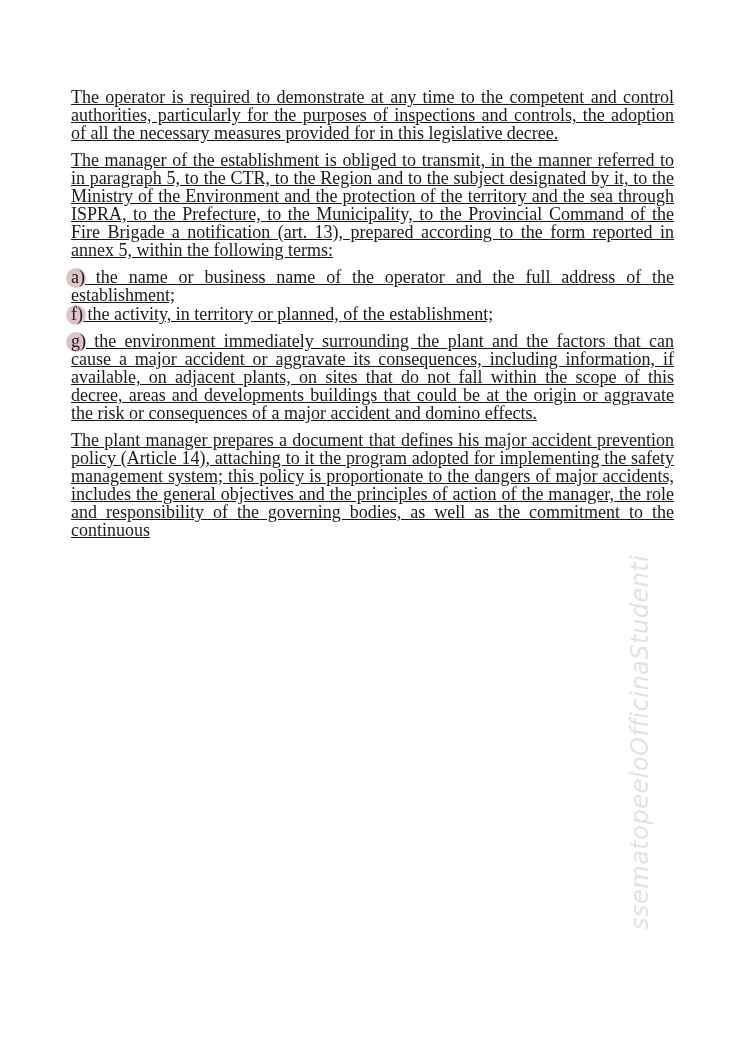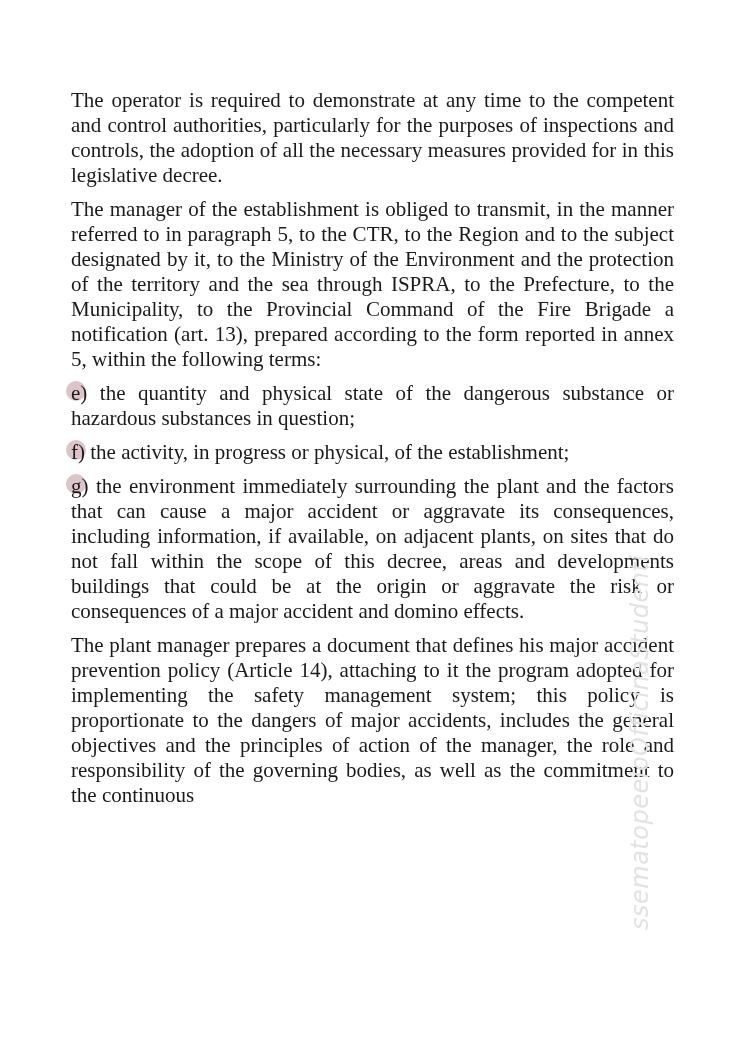--- a/index.html
+++ b/index.html
@@ -1,21 +1,22 @@
 <!DOCTYPE html>
 <html><head>
   <meta charset="utf-8">
   <style>
     html, body { margin: 0; padding: 0; background: #ffffff; }
     body { width: 744px; height: 1053px; position: relative; overflow: hidden; }
     .page {
       position: absolute; left: 71px; top: 88px; width: 603px;
       font-family: "Liberation Serif", serif;
-      font-size: 21px; line-height: 25px; color: #1a1a1a;
+      font-size: 18px; line-height: 18px; color: #1a1a1a;
       text-align: justify;
+      text-decoration: underline;
     }
     .para { margin: 0 0 9px 0; }
     .para.tight { margin-bottom: 1px; }
     .marker {
       display: inline-block; position: relative; z-index: 0;
     }
     .marker::before {
       content: ""; position: absolute; z-index: -1;
       left: -5px; top: 0px; width: 20px; height: 20px;
       border-radius: 50%; background: #dcc4c8;
@@ -30,20 +31,20 @@
   </style>
 </head>
 <body>
 
 <div class="page">
   <p class="para">The operator is required to demonstrate at any time to the competent and control authorities, particularly for the purposes of inspections and controls, the adoption of all the necessary measures provided for in this legislative decree.</p>
   <p class="para">The manager of the establishment is obliged to transmit, in the manner referred to in paragraph 5, to the CTR, to the Region and to the subject designated by it, to the Ministry of the Environment and the protection of the territory and the sea through ISPRA, to the Prefecture, to the Municipality, to the Provincial Command of the Fire Brigade a notification (art. 13), prepared according to the form reported in annex 5, within the following terms:</p>
 
 
 
-  <p class="para"><span class="marker">e)</span><span> the quantity and physical state of the dangerous substance or hazardous substances in question;</span></p>
-  <p class="para"><span class="marker">f)</span><span> the activity, in progress or physical, of the establishment;</span></p>
+  <p class="para tight"><span class="marker">a)</span><span> the name or business name of the operator and the full address of the establishment;</span></p>
+  <p class="para"><span class="marker">f)</span><span> the activity, in territory or planned, of the establishment;</span></p>
   <p class="para"><span class="marker">g)</span><span> the environment immediately surrounding the plant and the factors that can cause a major accident or aggravate its consequences, including information, if available, on adjacent plants, on sites that do not fall within the scope of this decree, areas and developments buildings that could be at the origin or aggravate the risk or consequences of a major accident and domino effects.</span></p>
 
   <p class="para">The plant manager prepares a document that defines his major accident prevention policy (Article 14), attaching to it the program adopted for implementing the safety management system; this policy is proportionate to the dangers of major accidents, includes the general objectives and the principles of action of the manager, the role and responsibility of the governing bodies, as well as the commitment to the continuous</p>
 </div>
 
 <div class="watermark">ssematopeeloOfficinaStudenti</div>
 
 </body></html>

